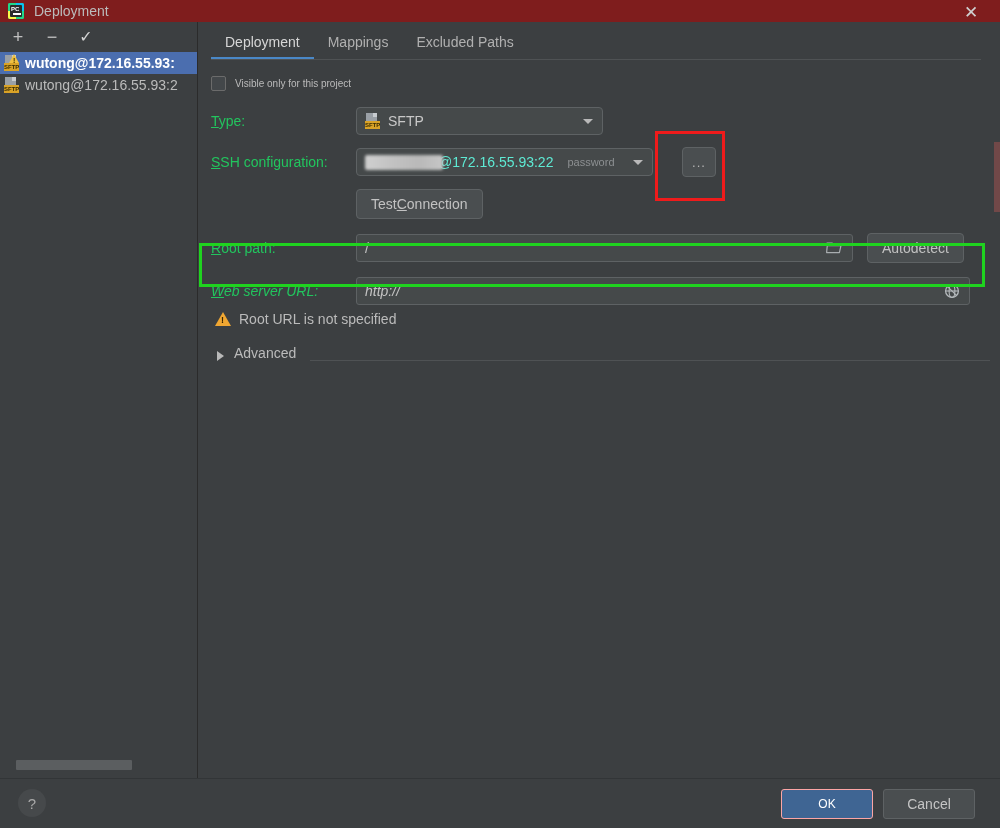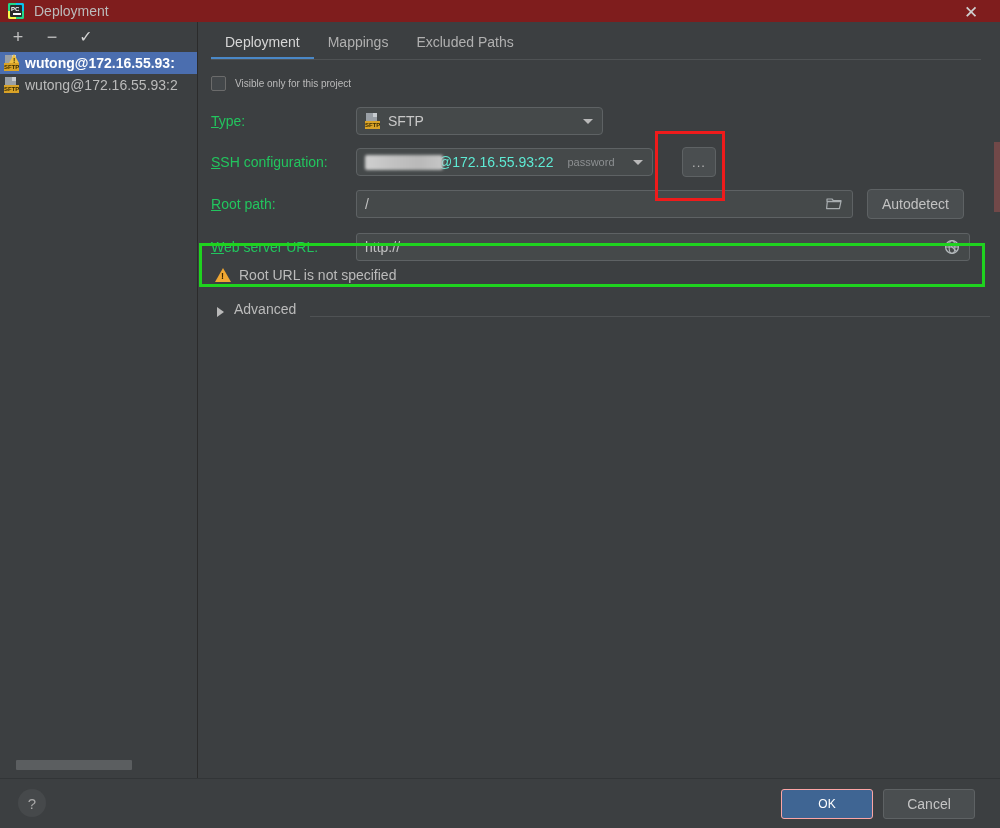--- a/index.html
+++ b/index.html
@@ -563,33 +563,36 @@
         <div class="lbl"><u>S</u>SH configuration:</div>
         <div class="combo combo-ssh">
           <div class="blur-name"></div>
           <div class="val">@172.16.55.93:22</div>
           <div class="auth">password</div>
           <div class="caret"></div>
         </div>
         <div class="dots-btn">...</div>
       </div>
 
+      <div class="row test-row">
+        <div class="btn">Test <u>C</u>onnection</div>
+      </div>
 
       <div class="row" style="margin-bottom:14px;">
         <div class="lbl"><u>R</u>oot path:</div>
         <div class="textfield rootpath-field">
           <span>/</span>
           <svg class="folder-icon" viewBox="0 0 16 13">
             <path d="M1 2 h5 l1.4 1.6 H15 v1 H1 z M1.3 4.4 H15 l-1.6 7.2 H0.6 z" fill="none" stroke="#a8adb0" stroke-width="1.2" stroke-linejoin="round"></path>
           </svg>
         </div>
         <div class="btn autodetect-btn">Autodetect</div>
       </div>
 
-      <div class="row" style="margin-bottom:1px;">
+      <div class="row" style="margin-bottom:1px;font-style:italic;">
         <div class="lbl"><u>W</u>eb server URL:</div>
         <div class="textfield weburl-field">
           <span>http://</span>
           <svg class="globe-icon" viewBox="0 0 16 16">
             <circle cx="8" cy="8" r="6.4" fill="none" stroke="#b4b9bc" stroke-width="1.3"></circle>
             <ellipse cx="8" cy="8" rx="2.9" ry="6.4" fill="none" stroke="#b4b9bc" stroke-width="1.1"></ellipse>
             <path d="M1.8 8 H14.2" stroke="#b4b9bc" stroke-width="1.1"></path>
             <path d="M3.3 3.3 L12.7 12.7" stroke="#b4b9bc" stroke-width="1.1"></path>
           </svg>
         </div>

